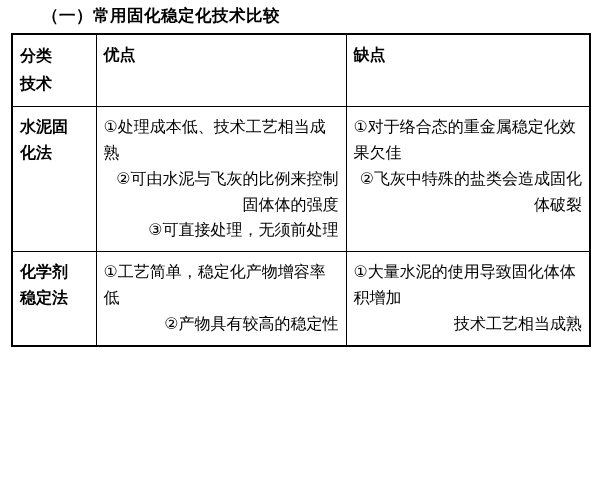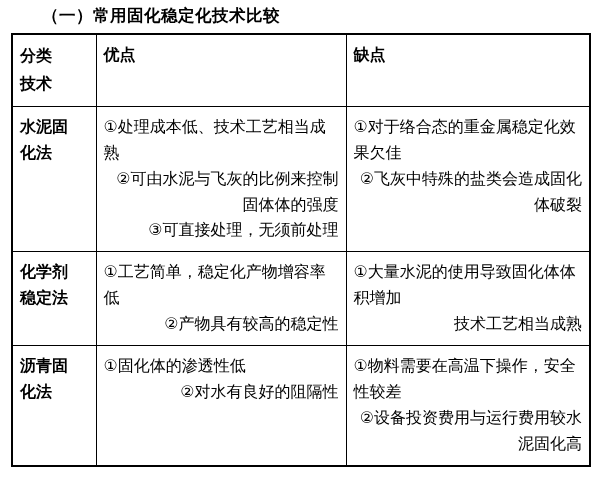--- a/index.html
+++ b/index.html
@@ -124,30 +124,16 @@
         <td>
           <div class="item">①工艺简单，稳定化产物增容率低</div>
           <div class="item">②产物具有较高的稳定性</div>
         </td>
         <td>
           <div class="item">①大量水泥的使用导致固化体体积增加</div>
           <div class="item">技术工艺相当成熟</div>
         </td>
       </tr>
 
-      <tr>
-        <td class="cat-cell">
-          <div>沥青固</div>
-          <div>化法</div>
-        </td>
-        <td>
-          <div class="item">①固化体的渗透性低</div>
-          <div class="item">②对水有良好的阻隔性</div>
-        </td>
-        <td>
-          <div class="item">①物料需要在高温下操作，安全性较差</div>
-          <div class="item">②设备投资费用与运行费用较水泥固化高</div>
-        </td>
-      </tr>
 
     </tbody>
   </table>
 </div>
 
 </body></html>

